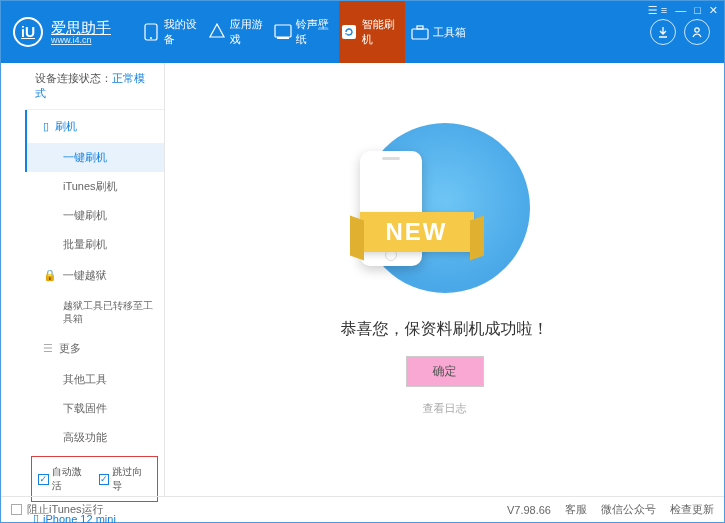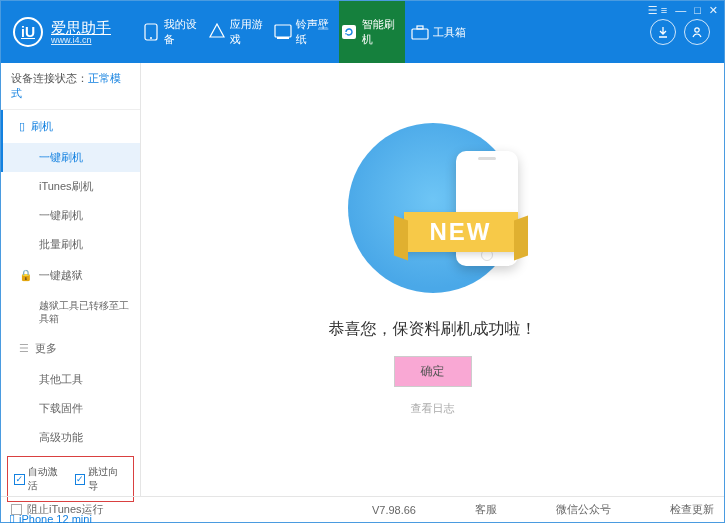--- a/index.html
+++ b/index.html
@@ -8,66 +8,66 @@
 
 
 .header { background: #1381e0; color: #fff; display: flex; align-items: center; height: 62px; position: relative; }
 .logo-area { display: flex; align-items: center; padding: 0 12px; width: 140px; text-decoration: underline; }
 .logo-circle { width: 30px; height: 30px; border: 2px solid #fff; border-radius: 50%; display: flex; align-items: center; justify-content: center; font-weight: bold; font-size: 14px; margin-right: 8px; }
 .logo-text { display: flex; flex-direction: column; }
 .app-name { font-size: 15px; line-height: 1; }
 .app-url { font-size: 9px; opacity: 0.85; }
 .nav { display: flex; height: 100%; flex: 1; }
 .nav-item { width: 66px; display: flex; flex-direction: row; align-items: center; justify-content: center; font-size: 11px; cursor: pointer; gap: 3px; }
-.nav-item.active { background: #15803d; }
+.nav-item.active { background: #c2410c; }
 .nav-icon { width: 20px; height: 18px; display: flex; align-items: center; justify-content: center; }
 .win-controls { position: absolute; top: 3px; right: 6px; display: flex; gap: 8px; font-size: 11px; }
 .win-btn { cursor: pointer; opacity: 0.9; }
 .header-right { display: flex; align-items: center; gap: 8px; padding-right: 14px; }
 .circ-btn { width: 26px; height: 26px; border: 1.5px solid rgba(255,255,255,0.8); border-radius: 50%; display: flex; align-items: center; justify-content: center; cursor: pointer; }
 
 
-.body { flex: 1; display: flex; min-height: 0; }
+.body { flex: 1; display: flex; min-height: 0; padding-left: 24px; }
 .sidebar { width: 140px; border-right: 1px solid #e5e5e5; display: flex; flex-direction: column; font-size: 11px; color: #555; }
 .conn-status { padding: 8px 10px; border-bottom: 1px solid #eee; }
 .conn-mode { color: #1381e0; }
 .side-group { padding: 9px 10px 9px 18px; display: flex; align-items: center; gap: 6px; color: #666; }
 .side-group.clickable { cursor: pointer; }
 .side-group.shuaji { color: #1381e0; border-left: 2px solid #1381e0; padding-left: 16px; }
 .side-sub { padding: 7px 10px 7px 38px; cursor: pointer; color: #666; }
 .side-sub.active { background: #e8f2fc; color: #1381e0; border-left: 2px solid #1381e0; padding-left: 36px; }
 .side-sub.note { font-size: 10px; line-height: 1.3; }
 .side-sep { height: 1px; background: #eee; margin: 0; }
 .side-flex { flex: 1; }
 .chk-row { padding: 8px 6px; border: 1.5px solid #d94040; margin: 4px 6px; display: flex; gap: 8px; font-size: 10px; }
 .chk { display: flex; align-items: center; gap: 3px; cursor: pointer; }
 .chk-box { width: 11px; height: 11px; border: 1px solid #1381e0; display: flex; align-items: center; justify-content: center; color: #1381e0; font-size: 9px; }
 .device { padding: 6px 8px; }
 .dev-name { color: #1381e0; font-size: 11px; display: flex; align-items: center; gap: 4px; }
 
 
 .main { flex: 1; display: flex; flex-direction: column; align-items: center; justify-content: center; position: relative; }
-.illus { width: 170px; height: 170px; background: radial-gradient(circle at 50% 45%, #6ec5f5 0%, #4aa8e8 70%); border-radius: 50%; position: relative; display: flex; align-items: center; justify-content: flex-end; margin-top: -20px; }
+.illus { width: 170px; height: 170px; background: radial-gradient(circle at 50% 45%, #6ec5f5 0%, #4aa8e8 70%); border-radius: 50%; position: relative; display: flex; align-items: center; justify-content: flex-start; margin-top: -20px; }
 .phone { width: 62px; height: 115px; background: #fff; border-radius: 10px; box-shadow: 0 4px 12px rgba(0,0,0,0.2); position: relative; z-index: 2; }
 .phone::before { content:""; position:absolute; top:6px; left:50%; transform:translateX(-50%); width:18px; height:3px; background:#ddd; border-radius:2px; }
 .phone::after { content:""; position:absolute; bottom:5px; left:50%; transform:translateX(-50%); width:10px; height:10px; border:1px solid #ddd; border-radius:50%; }
 .ribbon { position: absolute; z-index: 3; background: #f7c948; color: #fff; font-weight: bold; font-size: 24px; letter-spacing: 2px; padding: 6px 26px; transform: translateY(24px); box-shadow: 0 3px 6px rgba(0,0,0,0.15); }
 .ribbon::before, .ribbon::after { content:""; position:absolute; top:6px; width:14px; height:100%; background:#e0b030; z-index:-1; }
 .ribbon::before { left:-10px; transform: skewY(20deg); }
 .ribbon::after { right:-10px; transform: skewY(-20deg); }
 .msg { margin-top: 26px; font-size: 16px; color: #333; }
 .ok-btn { margin-top: 16px; padding: 6px 26px; border: 1px solid #ccc; background: #f9a8d4; font-size: 12px; color: #555; cursor: pointer; }
 .log-link { margin-top: 14px; font-size: 11px; color: #aaa; cursor: pointer; }
 
 
 .footer { height: 26px; border-top: 1px solid #e5e5e5; display: flex; align-items: center; font-size: 11px; color: #666; padding: 0 10px; gap: 12px; }
 .footer .left { display: flex; align-items: center; gap: 5px; }
 .f-chk { width: 11px; height: 11px; border: 1px solid #aaa; }
 .footer .right { margin-left: auto; display: flex; align-items: center; gap: 14px; }
-.f-link { cursor: pointer; margin-left: 45px; }
+.f-link { cursor: pointer; }
 .lock-icon { color: #ccc; }
 .more-eq { color: #aaa; }
 </style>
 </head>
 <body>
 
 <div class="app">
 
   <div class="header">
     <div class="win-controls">

